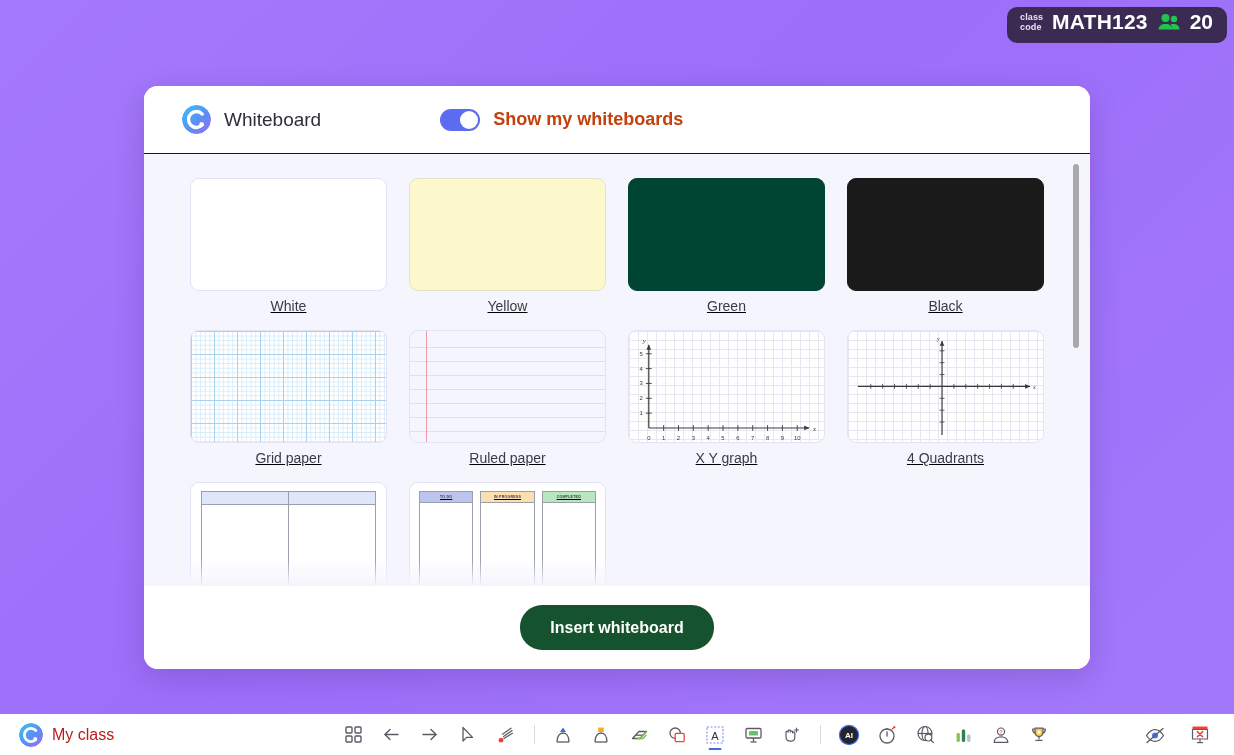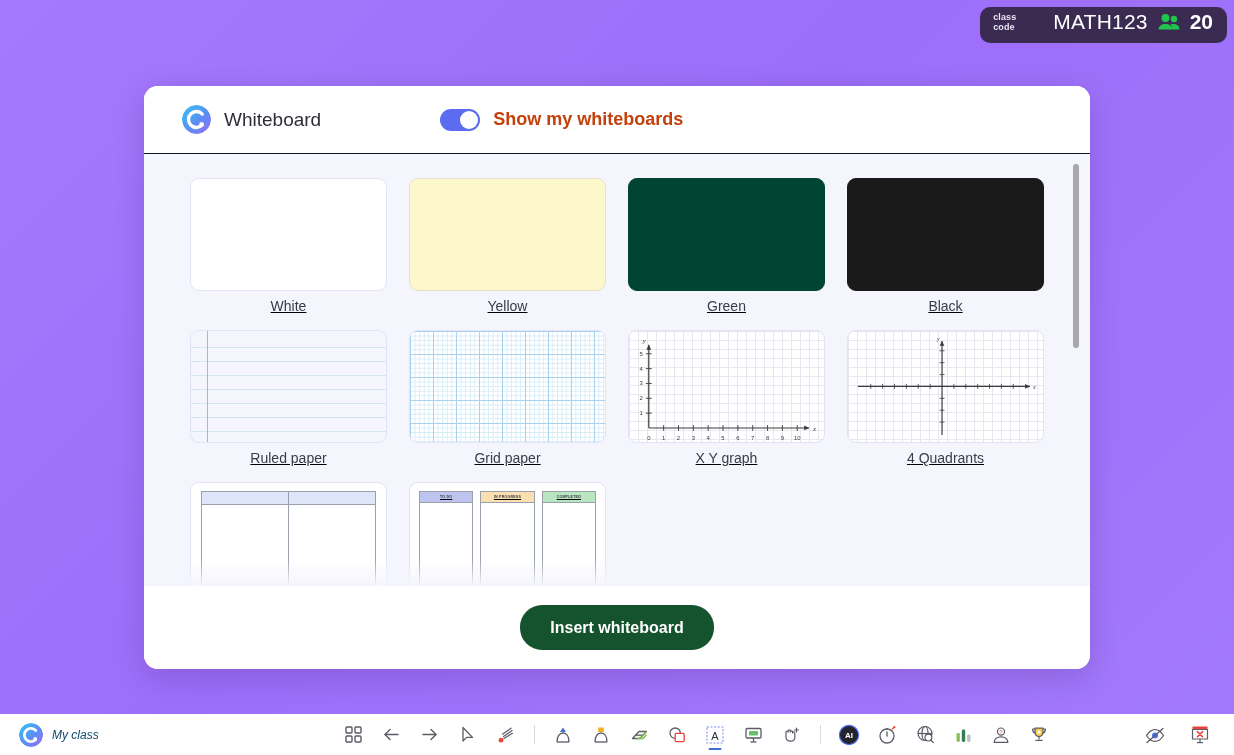--- a/index.html
+++ b/index.html
@@ -33,23 +33,22 @@
   .class-badge .cc-label {
     font-size: 9px;
     line-height: 10px;
     font-weight: 700;
     letter-spacing: .1px;
     color: #e9e4f2;
     text-align: left;
   }
   .class-badge .cc-code {
     font-size: 21px;
-    font-weight: 400;
+    font-weight: 700;
     letter-spacing: .2px;
-    margin-left: 28px;
   }
   .class-badge .cc-count {
     font-size: 21px;
     font-weight: 700;
   }
   .people-icon { display: block; }
 
   
   .modal {
     position: absolute;
@@ -284,21 +283,21 @@
     display: flex;
     align-items: center;
   }
   .tb-left {
     display: flex;
     align-items: center;
     gap: 9px;
     padding-left: 19px;
     width: 250px;
   }
-  .tb-left .lbl { font-size: 12px; color: #0c4a6e; font-style: italic; }
+  .tb-left .lbl { font-size: 16px; color: #b91c1c; }
   .tb-center {
     flex: 1;
     display: flex;
     align-items: center;
     justify-content: center;
     gap: 13px;
   }
   .tb-right {
     display: flex;
     align-items: center;
@@ -388,27 +387,27 @@
         <div class="thumb th-green"></div>
         <div class="thumb-label">Green</div>
       </div>
 
       <div class="cell">
         <div class="thumb th-black"></div>
         <div class="thumb-label">Black</div>
       </div>
 
       <div class="cell">
+        <div class="thumb th-grid"></div>
+        <div class="thumb-label">Grid paper</div>
+      </div>
+
+      <div class="cell">
         <div class="thumb th-ruled"></div>
         <div class="thumb-label">Ruled paper</div>
-      </div>
-
-      <div class="cell">
-        <div class="thumb th-grid"></div>
-        <div class="thumb-label">Grid paper</div>
       </div>
 
       <div class="cell">
         <div class="thumb th-graph">
           <svg viewBox="0 0 197 113">
             <line x1="20" y1="98" x2="182" y2="98" stroke="#3a3a3a" stroke-width="1.2"></line>
             <polygon points="182,98 177,95.6 177,100.4" fill="#3a3a3a"></polygon>
             <line x1="20" y1="98" x2="20" y2="14" stroke="#3a3a3a" stroke-width="1.2"></line>
             <polygon points="20,14 17.6,19 22.4,19" fill="#3a3a3a"></polygon>
             <text x="186" y="101" font-size="7" font-style="italic" fill="#3a3a3a" font-family="Liberation Serif, serif">x</text>

